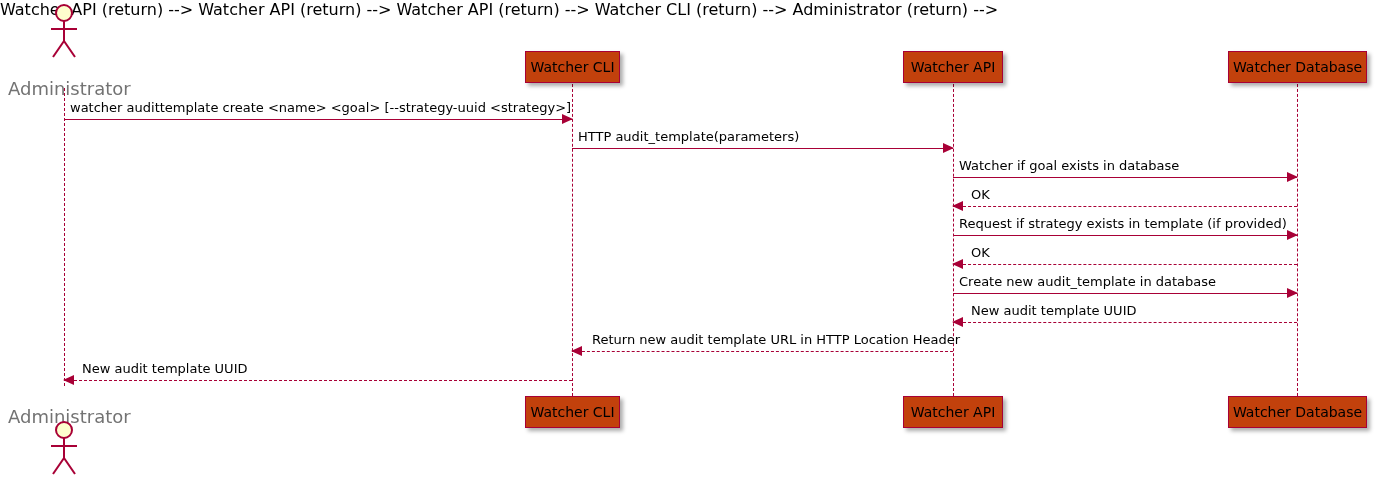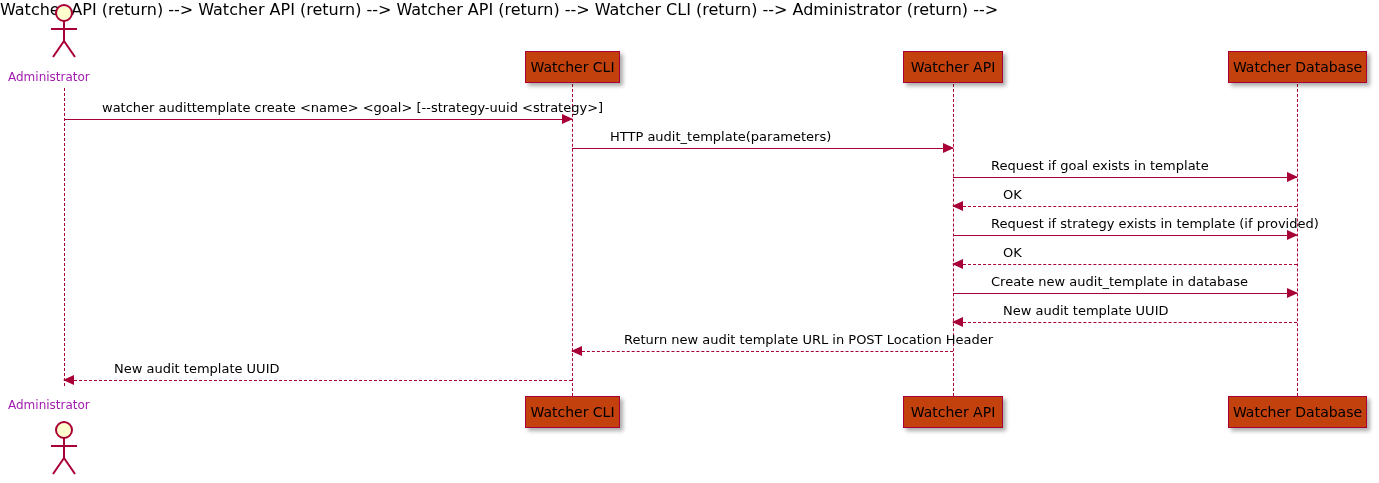--- a/index.html
+++ b/index.html
@@ -39,23 +39,24 @@
     box-shadow: 3px 3px 4px rgba(0,0,0,0.33);
   }
   
   .actor {
     position: absolute;
     width: 36px;
     height: 56px;
   }
   .actor-label {
     position: absolute;
-    font-size: 12px;
-    color: #a21caf;
+    font-size: 18px;
+    color: #737373;
     white-space: nowrap;
+    margin-top: 8px;
   }
   
   .msg {
     position: absolute;
     height: 0;
   }
   .msg .line {
     position: absolute;
     left: 0;
     top: 0;
@@ -83,21 +84,20 @@
   .msg.to-left .head {
     left: -1px;
     border-right: 11px solid #A80036;
   }
   .msg .label {
     position: absolute;
     bottom: 4px;
     font-size: 13px;
     color: #000000;
     white-space: nowrap;
-    margin-left: 32px;
   }
   .msg .label.left-align { left: 6px; }
 </style>
 </head>
 <body>
 
 <div id="diagram">
 
   
   <div class="lifeline" style="left:64px; top:88px; height:298px;"></div>
@@ -141,21 +141,21 @@
   <div class="msg solid to-right" style="left:572px; top:148px; width:381px;">
     <div class="line"></div>
     <div class="head"></div>
     <div class="label left-align">HTTP audit_template(parameters)</div>
   </div>
 
   
   <div class="msg solid to-right" style="left:953px; top:177px; width:344px;">
     <div class="line"></div>
     <div class="head"></div>
-    <div class="label left-align">Request if goal exists in template</div>
+    <div class="label left-align">Watcher if goal exists in database</div>
   </div>
 
    Watcher API (return) --&gt;
   <div class="msg dotted to-left" style="left:953px; top:206px; width:344px;">
     <div class="line"></div>
     <div class="head"></div>
     <div class="label left-align" style="left:18px;">OK</div>
   </div>
 
   
@@ -183,21 +183,21 @@
   <div class="msg dotted to-left" style="left:953px; top:322px; width:344px;">
     <div class="line"></div>
     <div class="head"></div>
     <div class="label left-align" style="left:18px;">New audit template UUID</div>
   </div>
 
    Watcher CLI (return) --&gt;
   <div class="msg dotted to-left" style="left:572px; top:351px; width:381px;">
     <div class="line"></div>
     <div class="head"></div>
-    <div class="label left-align" style="left:20px;">Return new audit template URL in POST Location Header</div>
+    <div class="label left-align" style="left:20px;">Return new audit template URL in HTTP Location Header</div>
   </div>
 
    Administrator (return) --&gt;
   <div class="msg dotted to-left" style="left:64px; top:380px; width:508px;">
     <div class="line"></div>
     <div class="head"></div>
     <div class="label left-align" style="left:18px;">New audit template UUID</div>
   </div>
 
   

